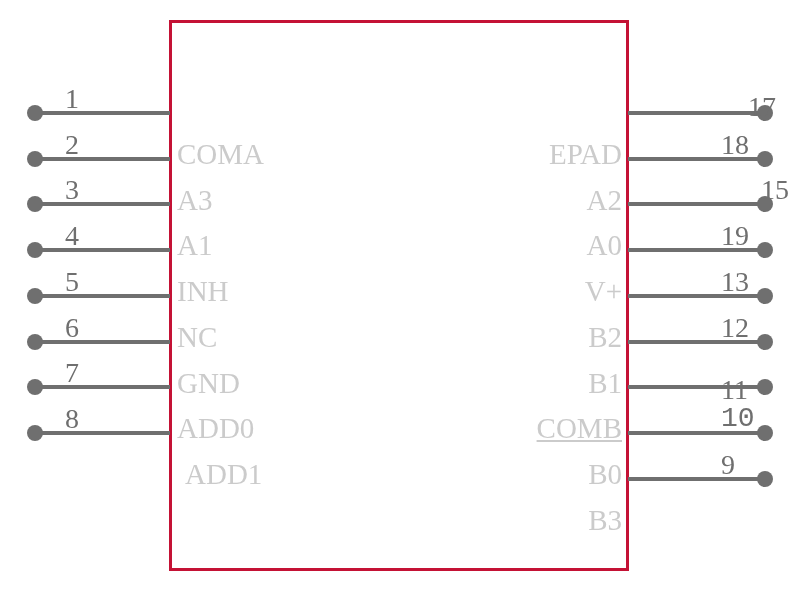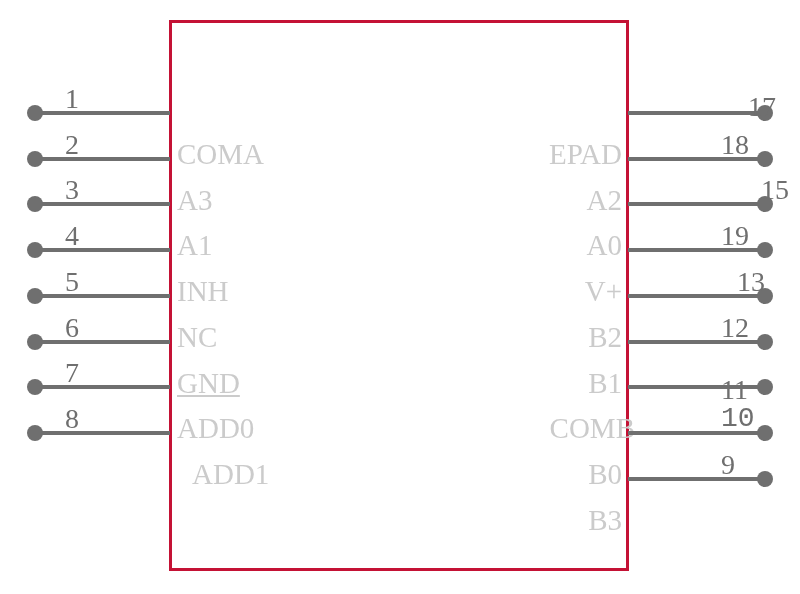--- a/index.html
+++ b/index.html
@@ -72,33 +72,33 @@
       <div>
         <div class="pin-wire" style="left: 35px; top: 293.8px; width: 135px;"></div>
         <div class="pin-dot" style="left: 27px; top: 287.8px;"></div>
         <div class="pin-number" style="left: 50px; top: 267.8px; width: 44px; text-align: center;">5</div>
         <div class="pin-label" style="left: 177px; top: 280.8px;">NC</div>
       </div>
       <div>
         <div class="pin-wire" style="left: 35px; top: 339.5px; width: 135px;"></div>
         <div class="pin-dot" style="left: 27px; top: 333.5px;"></div>
         <div class="pin-number" style="left: 50px; top: 313.5px; width: 44px; text-align: center;">6</div>
-        <div class="pin-label" style="left: 177px; top: 326.5px; text-decoration: underline;">GND</div>
+        <div class="pin-label" style="left: 177px; top: 326.5px;">GND</div>
       </div>
       <div>
         <div class="pin-wire" style="left: 35px; top: 385.2px; width: 135px;"></div>
         <div class="pin-dot" style="left: 27px; top: 379.2px;"></div>
         <div class="pin-number" style="left: 50px; top: 359.2px; width: 44px; text-align: center;">7</div>
         <div class="pin-label" style="left: 177px; top: 372.2px;">ADD0</div>
       </div>
       <div>
         <div class="pin-wire" style="left: 35px; top: 430.9px; width: 135px;"></div>
         <div class="pin-dot" style="left: 27px; top: 424.9px;"></div>
         <div class="pin-number" style="left: 50px; top: 404.9px; width: 44px; text-align: center;">8</div>
-        <div class="pin-label" style="left: 192px; top: 417.9px;">ADD1</div>
+        <div class="pin-label" style="left: 185px; top: 417.9px;">ADD1</div>
       </div>
       <div>
         <div class="pin-wire" style="left: 628px; top: 111px; width: 132px;"></div>
         <div class="pin-dot" style="left: 757px; top: 105px;"></div>
         <div class="pin-number" style="left: 740px; top: 85px; width: 44px; text-align: center; margin-top: 8px;">17</div>
         <div class="pin-label" style="right: 178px; top: 98px; text-align: right;">EPAD</div>
       </div>
       <div>
         <div class="pin-wire" style="left: 628px; top: 156.7px; width: 132px;"></div>
         <div class="pin-dot" style="left: 757px; top: 150.7px;"></div>
@@ -113,34 +113,34 @@
       </div>
       <div>
         <div class="pin-wire" style="left: 628px; top: 248.1px; width: 132px;"></div>
         <div class="pin-dot" style="left: 757px; top: 242.1px;"></div>
         <div class="pin-number" style="left: 721px; top: 222.1px; width: 44px; text-align: left;">19</div>
         <div class="pin-label" style="right: 178px; top: 235.1px; text-align: right;">V+</div>
       </div>
       <div>
         <div class="pin-wire" style="left: 628px; top: 293.8px; width: 132px;"></div>
         <div class="pin-dot" style="left: 757px; top: 287.8px;"></div>
-        <div class="pin-number" style="left: 721px; top: 267.8px; width: 44px; text-align: right;">13</div>
+        <div class="pin-number" style="left: 721px; top: 267.8px; width: 44px; text-align: left;">13</div>
         <div class="pin-label" style="right: 178px; top: 280.8px; text-align: left;">B2</div>
       </div>
       <div>
         <div class="pin-wire" style="left: 628px; top: 339.5px; width: 132px;"></div>
         <div class="pin-dot" style="left: 757px; top: 333.5px;"></div>
         <div class="pin-number" style="left: 721px; top: 313.5px; width: 44px; text-align: left;">12</div>
         <div class="pin-label" style="right: 178px; top: 326.5px; text-align: right;">B1</div>
       </div>
       <div>
         <div class="pin-wire" style="left: 628px; top: 385.2px; width: 132px;"></div>
         <div class="pin-dot" style="left: 757px; top: 379.2px;"></div>
         <div class="pin-number" style="left: 721px; top: 376px; width: 44px; text-align: left;">11</div>
-        <div class="pin-label" style="right: 165px; top: 372.2px; text-align: center;">COMB</div>
+        <div class="pin-label" style="right: 178px; top: 372.2px; text-align: center; text-decoration: underline;">COMB</div>
       </div>
       <div>
         <div class="pin-wire" style="left: 628px; top: 430.9px; width: 132px;"></div>
         <div class="pin-dot" style="left: 757px; top: 424.9px;"></div>
         <div class="pin-number" style="left: 721px; top: 404.9px; width: 44px; text-align: left; font-family: Liberation Mono, monospace;">10</div>
         <div class="pin-label" style="right: 178px; top: 417.9px; text-align: right;">B0</div>
       </div>
       <div>
         <div class="pin-wire" style="left: 628px; top: 476.6px; width: 132px;"></div>
         <div class="pin-dot" style="left: 757px; top: 470.6px;"></div>

